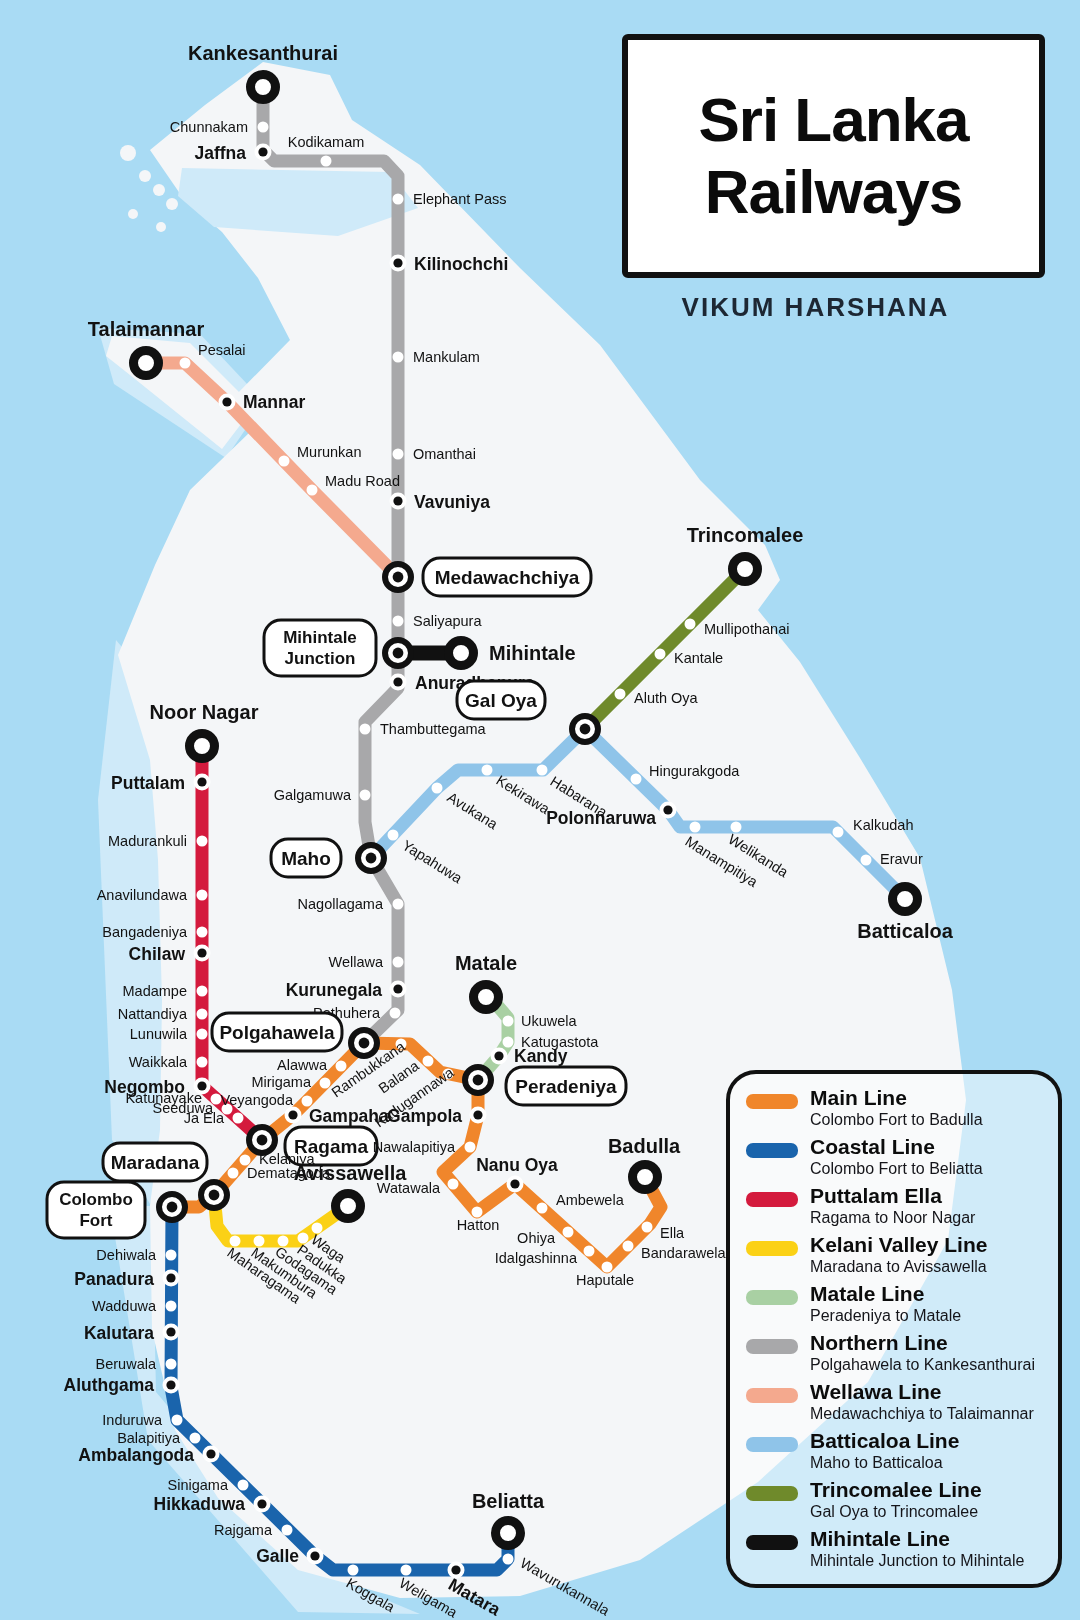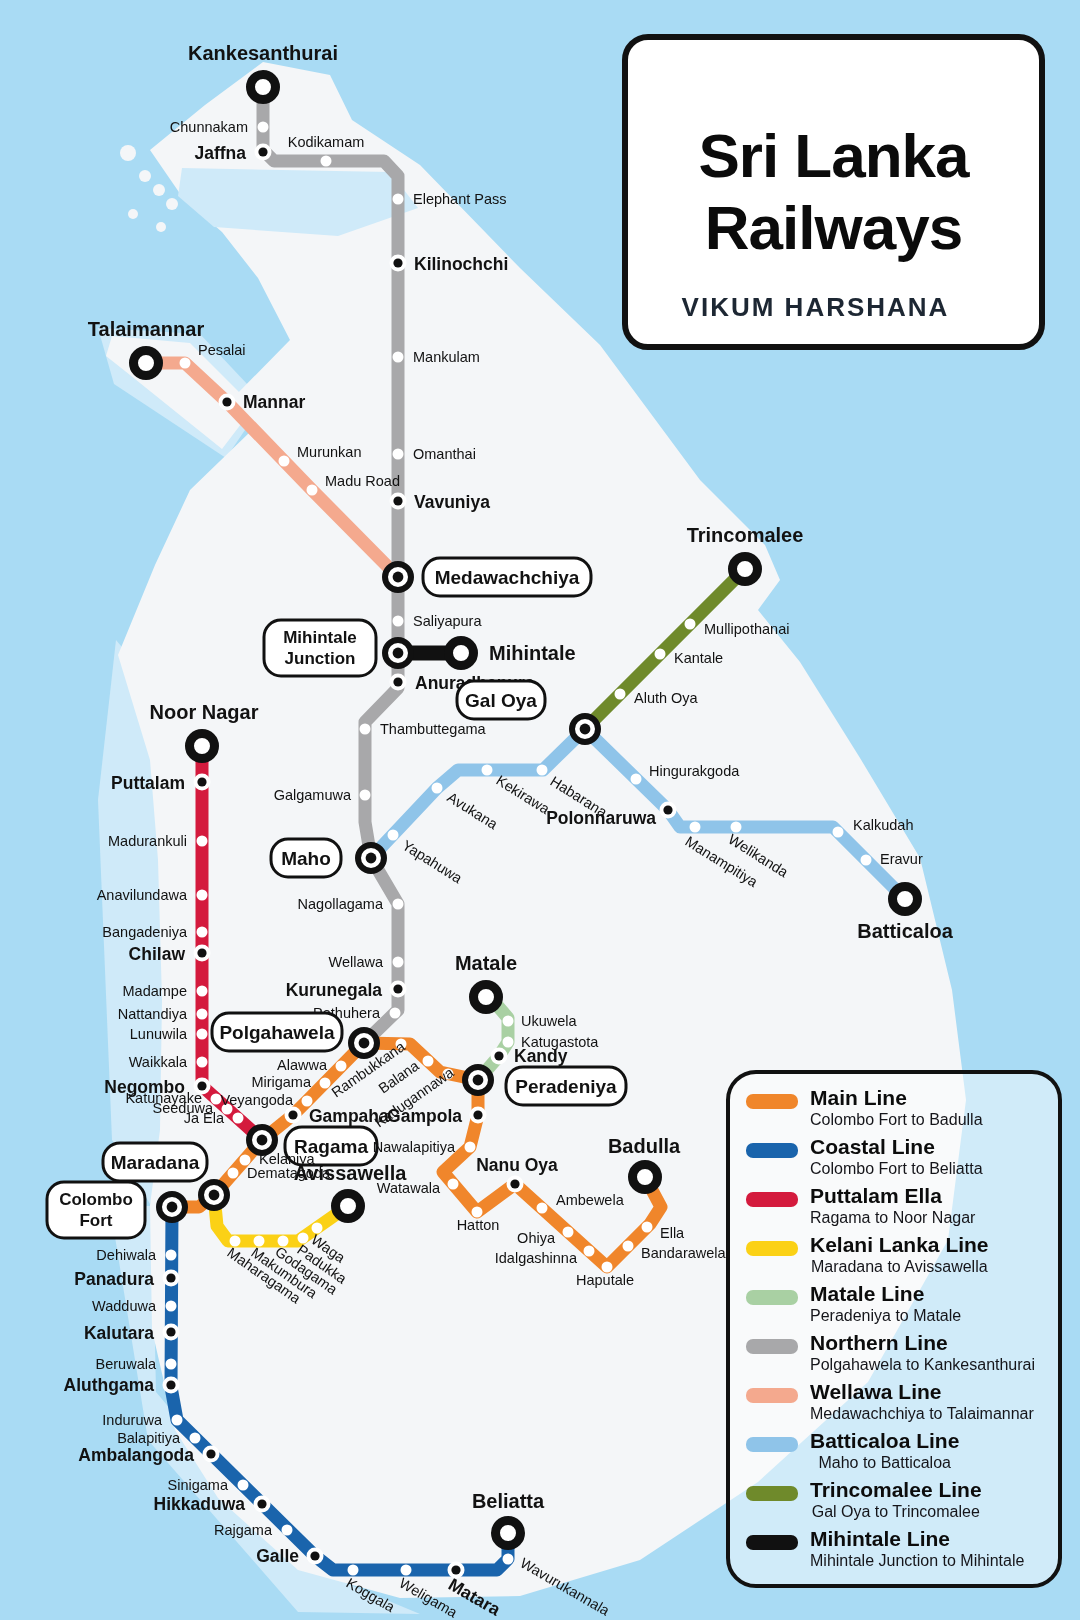--- a/index.html
+++ b/index.html
@@ -1,41 +1,41 @@
 <!DOCTYPE html>
 <html><head>
 <meta charset="utf-8">
 <style>
   html,body{margin:0;padding:0;}
   body{font-family:"Liberation Sans",sans-serif;background:#A9DBF4;}
   .stage{position:relative;width:1080px;height:1620px;overflow:hidden;background:#14b8a6;}
   #map-svg{position:absolute;left:0;top:0;width:1080px;height:1620px;}
   #map-svg text{font-family:"Liberation Sans",sans-serif;fill:#121212;}
   .title-box{
-    position:absolute;left:622px;top:34px;width:423px;height:316px;box-sizing:border-box;
-    border:6px solid #111;border-radius:26px;background:#fff;
+    position:absolute;left:622px;top:34px;width:423px;height:244px;box-sizing:border-box;
+    border:6px solid #111;border-radius:6px;background:#fff;
     display:flex;flex-direction:column;justify-content:center;align-items:center;gap:10px;
   }
   .title-box .t1{
     font-size:62px;font-weight:bold;color:#0b0b0b;letter-spacing:-1px;line-height:1;white-space:nowrap;
   }
   .author{
     position:absolute;left:604px;top:292px;width:423px;text-align:center;
     font-size:26px;font-weight:bold;letter-spacing:2px;color:#1d2733;
   }
   .legend{
     position:absolute;left:726px;top:1070px;width:336px;height:518px;box-sizing:border-box;
     border:4px solid #111;border-radius:30px;background:rgba(255,255,255,0.45);
     display:flex;flex-direction:column;justify-content:space-around;
     padding:10px 6px 10px 16px;
   }
   .legend-row{display:flex;align-items:flex-start;gap:12px;}
   .swatch{width:52px;height:15px;border-radius:7px;margin-top:7px;flex:0 0 52px;}
   .legend-name{font-size:21px;font-weight:bold;color:#0c0c0c;line-height:1.05;}
-  .legend-route{font-size:16px;font-weight:normal;color:#15151a;line-height:1.15;margin-top:2px;text-align:center;}
+  .legend-route{font-size:16px;font-weight:normal;color:#15151a;line-height:1.15;margin-top:2px;}
 </style>
 </head>
 <body>
 
 <div class="stage">
   <svg id="map-svg" viewBox="0 0 1080 1620">
       <rect x="0" y="0" width="1080" height="1620" fill="#A9DBF4"></rect>
       <polygon points="116,640 168,702 172,1140 150,1204 112,1140 98,800" fill="#CFEAF9"></polygon>
       <polygon points="110,1206 152,1206 156,1392 300,1564 420,1614 298,1612 148,1440" fill="#CFEAF9"></polygon>
       <polygon points="98,328 200,334 264,402 226,458 114,384" fill="#CFEAF9"></polygon>
@@ -563,21 +563,21 @@
       <div class="legend-row">
         <div class="swatch" style="background: rgb(212, 26, 61);"></div>
         <div>
           <div class="legend-name">Puttalam Ella</div>
           <div class="legend-route">Ragama to Noor Nagar</div>
         </div>
       </div>
       <div class="legend-row">
         <div class="swatch" style="background: rgb(251, 209, 22);"></div>
         <div>
-          <div class="legend-name">Kelani Lanka Line</div>
+          <div class="legend-name">Kelani Valley Line</div>
           <div class="legend-route">Maradana to Avissawella</div>
         </div>
       </div>
       <div class="legend-row">
         <div class="swatch" style="background: rgb(169, 208, 163);"></div>
         <div>
           <div class="legend-name">Matale Line</div>
           <div class="legend-route">Peradeniya to Matale</div>
         </div>
       </div>

